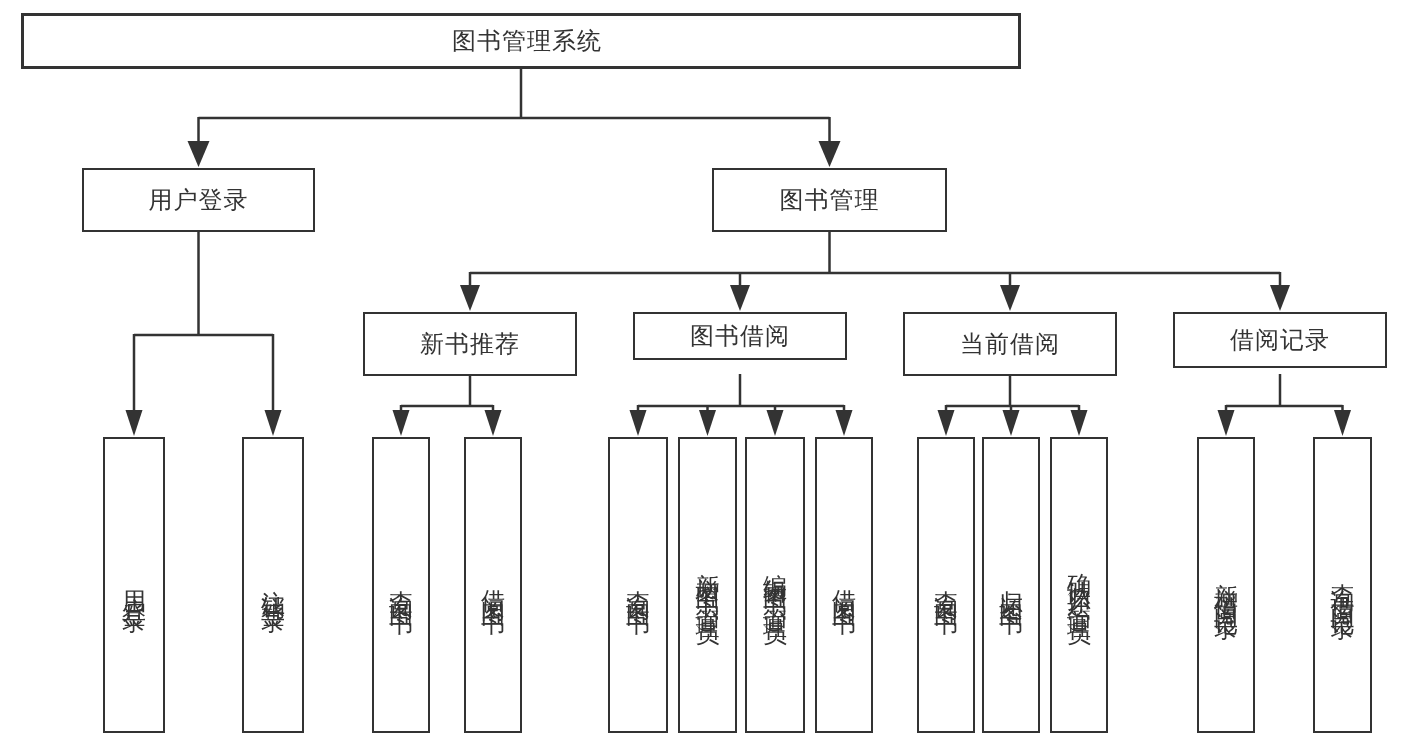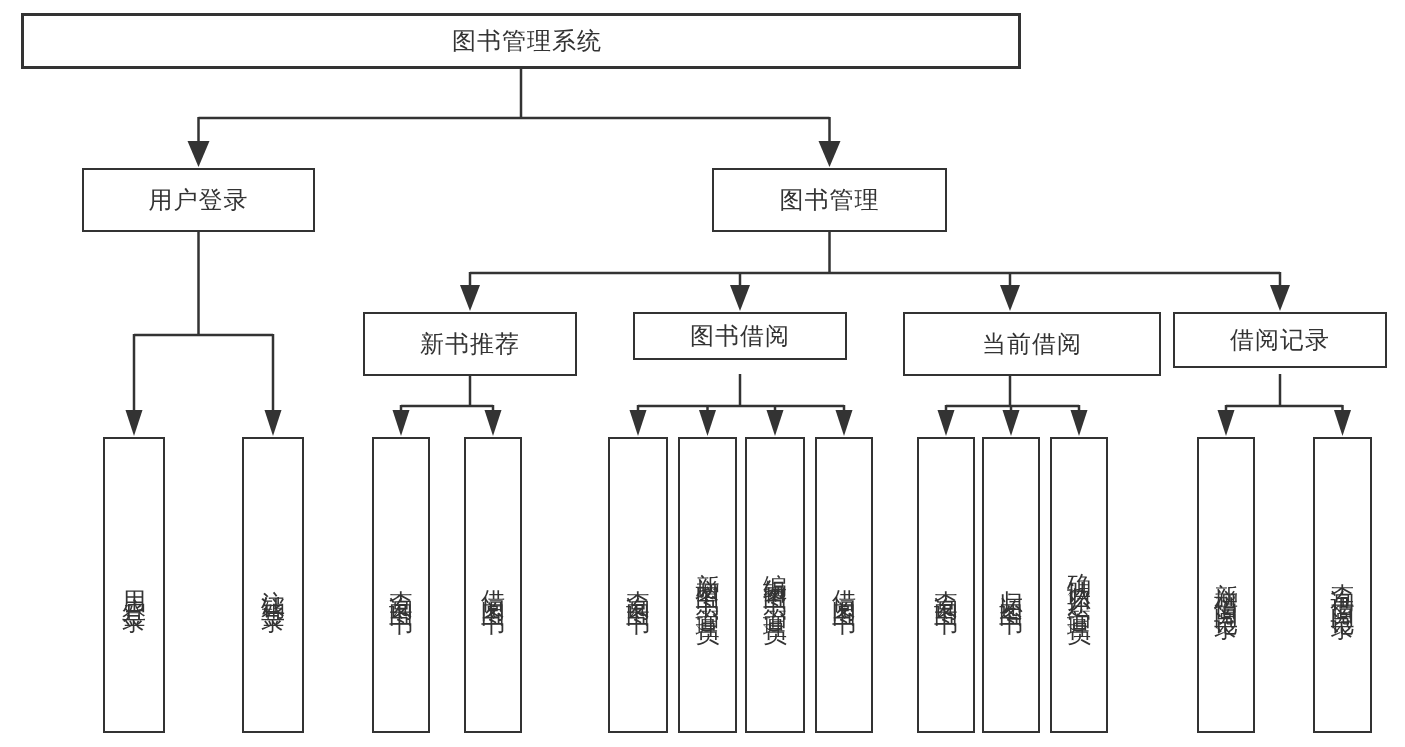--- a/index.html
+++ b/index.html
@@ -90,21 +90,21 @@
       </div>
       <div class="node h" style="left: 712px; top: 168px; width: 235px; height: 64px; font-family: Liberation Mono, monospace;">
         <span class="lbl">图书管理</span>
       </div>
       <div class="node h" style="left: 363px; top: 312px; width: 214px; height: 64px;">
         <span class="lbl">新书推荐</span>
       </div>
       <div class="node h" style="left: 633px; top: 312px; width: 214px; height: 48px;">
         <span class="lbl">图书借阅</span>
       </div>
-      <div class="node h" style="left: 903px; top: 312px; width: 258px; height: 64px;">
+      <div class="node h" style="left: 903px; top: 312px; width: 214px; height: 64px;">
         <span class="lbl">当前借阅</span>
       </div>
       <div class="node h" style="left: 1173px; top: 312px; width: 214px; height: 56px; font-family: Liberation Mono, monospace;">
         <span class="lbl">借阅记录</span>
       </div>
       <div class="node v" style="left: 103px; top: 437px; width: 62px; height: 296px;">
         <span class="lbl">用户登录</span>
       </div>
       <div class="node v" style="left: 242px; top: 437px; width: 62px; height: 296px;">
         <span class="lbl">注销登录</span>

